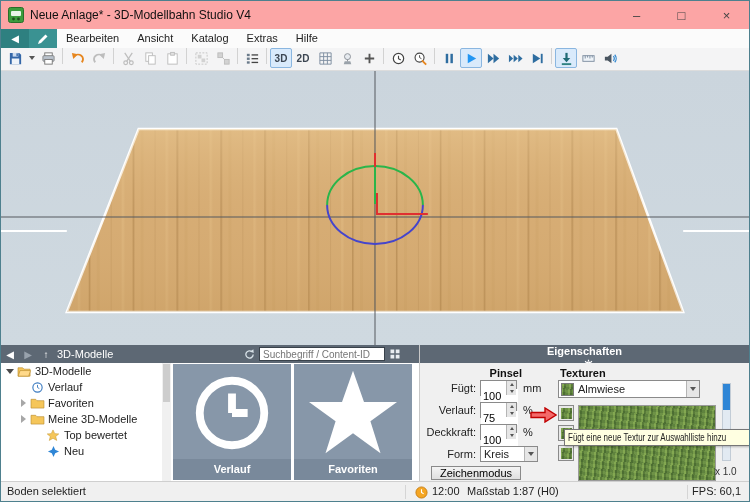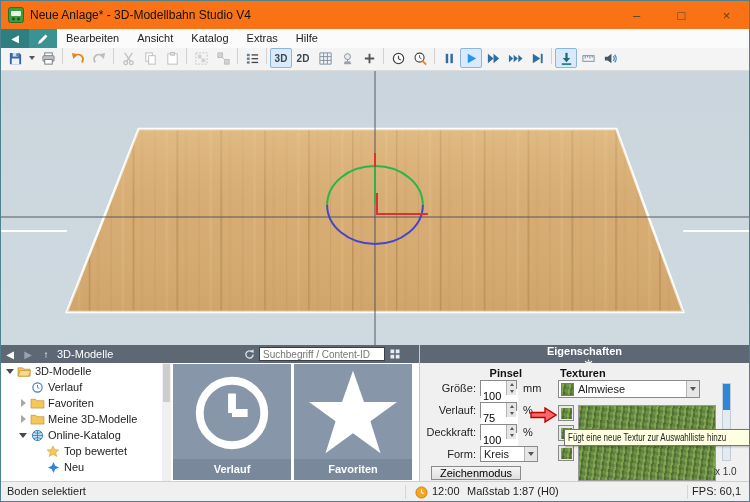--- a/index.html
+++ b/index.html
@@ -2,21 +2,21 @@
 <html><head>
 <meta charset="utf-8">
 <style>
   *{box-sizing:border-box;margin:0;padding:0;}
   html,body{width:750px;height:502px;}
   body{font-family:"Liberation Sans",sans-serif;}
   .app{position:relative;width:750px;height:502px;border:1px solid #4e808e;background:#fff;
        font-size:11px;color:#222;overflow:hidden;}
 
   
-  .titlebar{position:absolute;top:0;left:0;right:0;height:28px;background:#f97316;display:flex;align-items:center;}
+  .titlebar{position:absolute;top:0;left:0;right:0;height:28px;background:#fca5a5;display:flex;align-items:center;}
   .app-icon{margin-left:7px;width:16px;height:16px;flex:0 0 auto;}
   .title-text{margin-left:6px;font-size:12px;color:#111;white-space:nowrap;}
   .win-controls{margin-left:auto;display:flex;height:100%;}
   .win-btn{width:45px;height:100%;display:flex;align-items:center;justify-content:center;font-size:13px;color:#444;}
 
   
   .menubar{position:absolute;top:28px;left:0;right:0;height:19px;background:#fbfbfb;display:flex;align-items:stretch;}
   .teal-btn{width:28px;display:flex;align-items:center;justify-content:center;color:#fff;font-size:10px;}
   .teal-btn.b1{background:#2e8080;}
   .teal-btn.b2{background:#3a9292;}
@@ -411,32 +411,20 @@
             <span class="exp">
                 <span class="exp-closed"></span>
               </span>
             <span class="tree-icon">
               <svg width="15" height="12" viewBox="0 0 16 13">
                   <path d="M1 2.5h5L7.5 4H15v8H1z" fill="#f5c65a" stroke="#b98c2e" stroke-width=".7"></path>
                 </svg>
             </span>
             <span>Meine 3D-Modelle</span>
           </div>
-          <div class="tree-row lvl1">
-            <span class="exp">
-                <span class="exp-open"></span>
-              </span>
-            <span class="tree-icon">
-              <svg width="13" height="13" viewBox="0 0 14 14">
-                  <circle cx="7" cy="7" r="5.5" fill="#bfe0f2" stroke="#2e78b0"></circle>
-                  <path d="M1.5 7h11M7 1.5v11M3 3.5c2.5 1.5 5.5 1.5 8 0M3 10.5c2.5-1.5 5.5-1.5 8 0" fill="none" stroke="#2e78b0" stroke-width=".8"></path>
-                </svg>
-            </span>
-            <span>Online-Katalog</span>
-          </div>
           <div class="tree-row lvl2">
             <span class="tree-icon">
               <svg width="14" height="13" viewBox="0 0 14 14">
                   <polygon points="7,1 8.9,5 13.2,5.3 9.9,8.1 11,12.3 7,10 3,12.3 4.1,8.1 0.8,5.3 5.1,5" fill="#f5c65a" stroke="#c89a30" stroke-width=".6"></polygon>
                 </svg>
             </span>
             <span>Top bewertet</span>
           </div>
           <div class="tree-row lvl2">
             <span class="tree-icon">
@@ -526,21 +514,21 @@
             </svg>
           </span>
         </span>
       </div>
 
       <div class="props-body">
 
         <div class="sec-heading" style="left:12px;top:4px;width:90px;text-align:right;">Pinsel</div>
 
         <div class="fld-row" style="top:17px;width:135px;">
-          <span class="fld-label">Größe:</span>
+          <span class="fld-label">Fügt:</span>
           <span class="spin-box">
             <input value="100" style="">
             <span class="spinner">
                 <span class="tri-up"></span>
                 <span class="tri-dn"></span>
               </span>
           </span>
           <span class="fld-unit">mm</span>
         </div>
         <div class="fld-row" style="top:39px;width:135px;">

